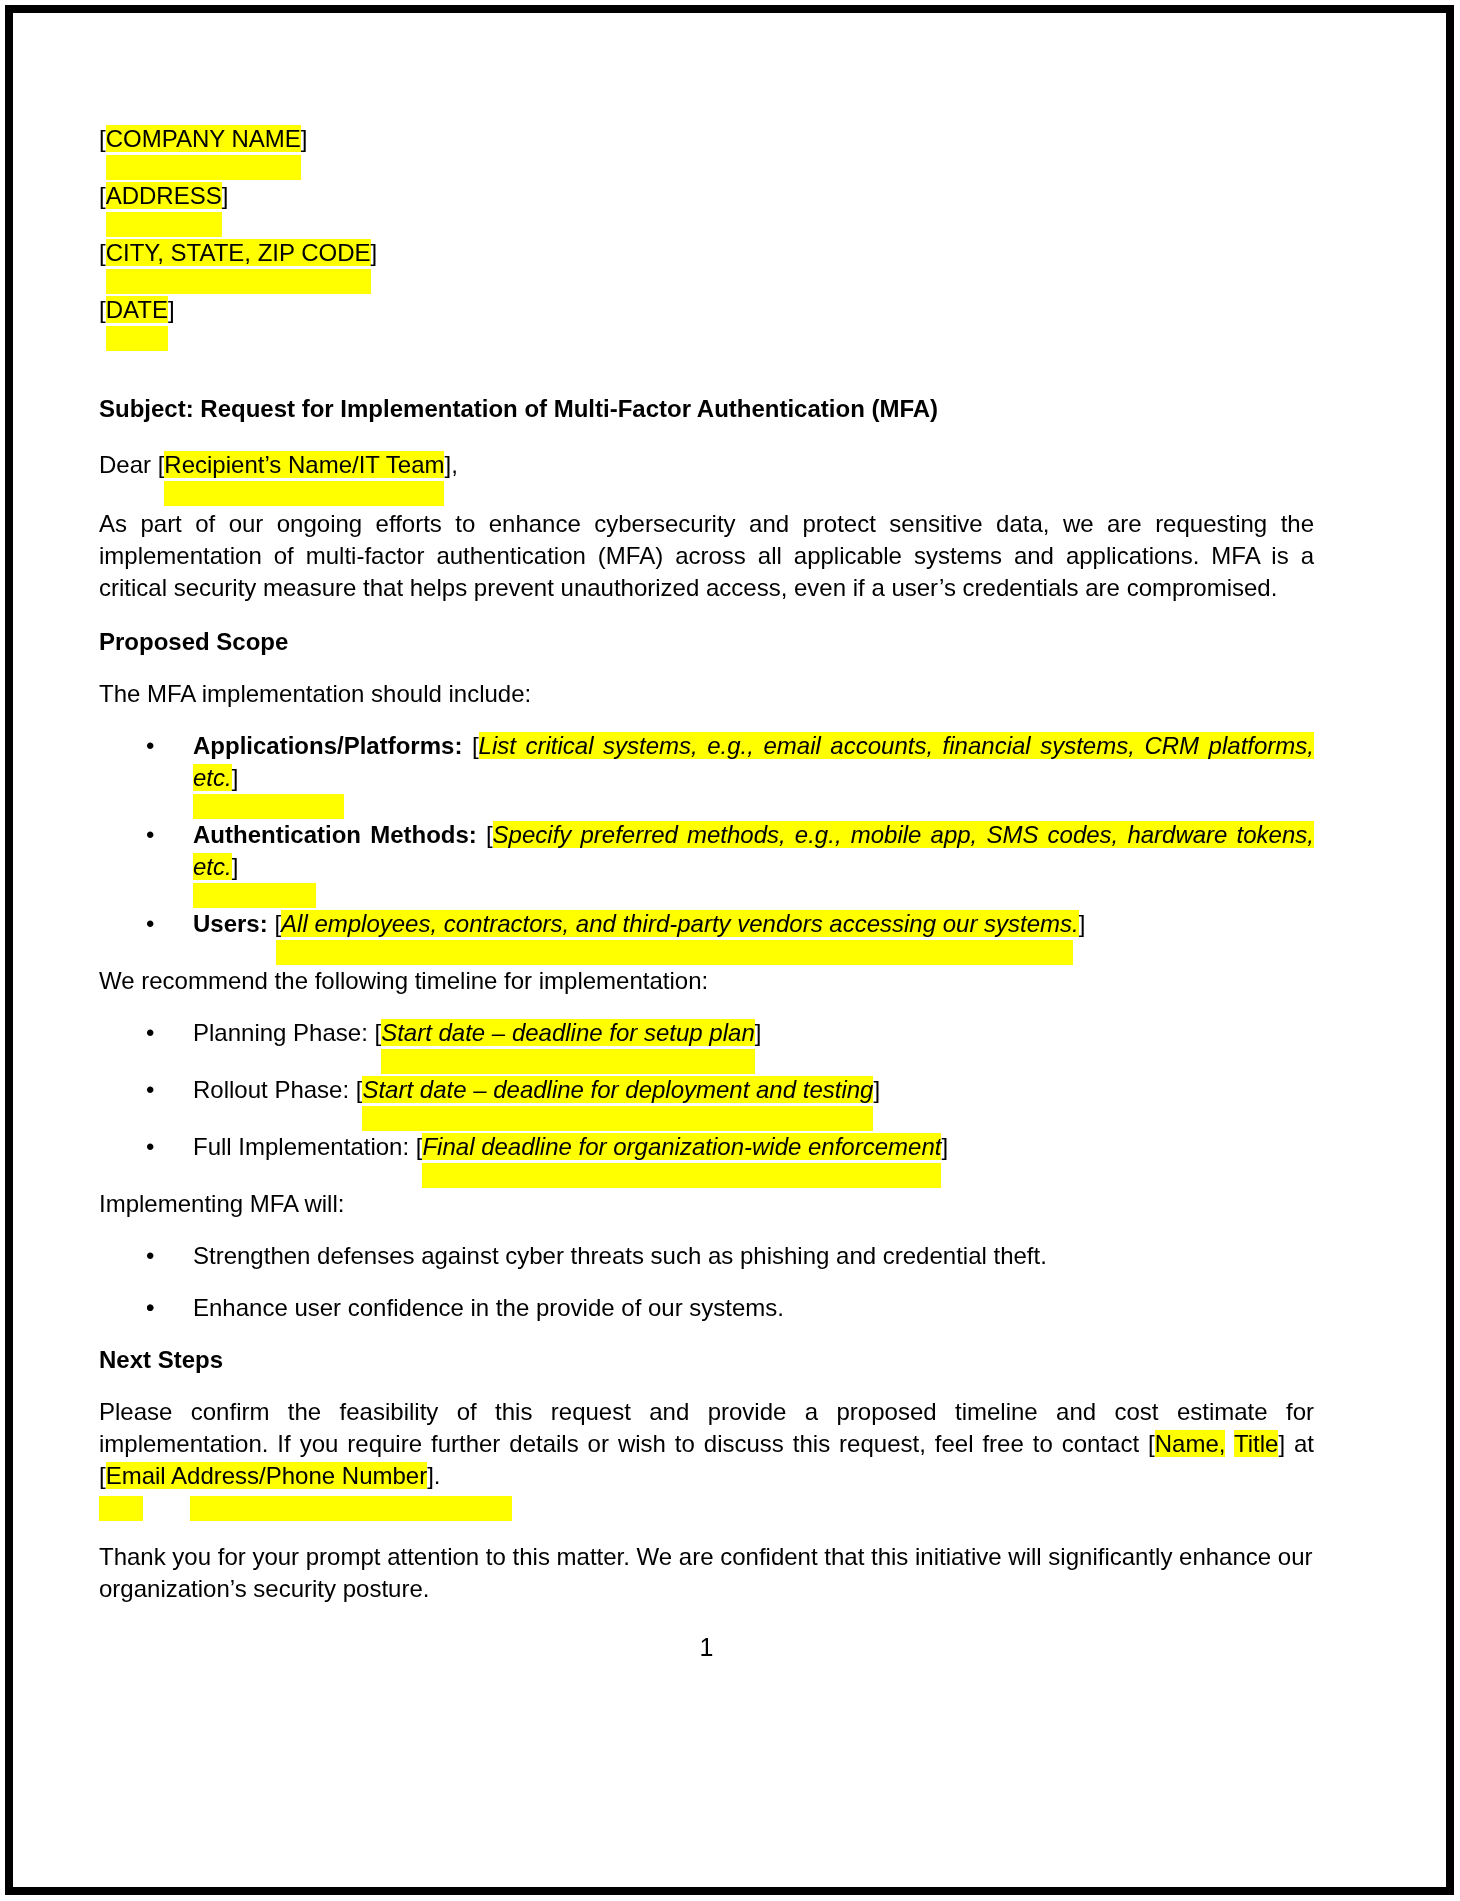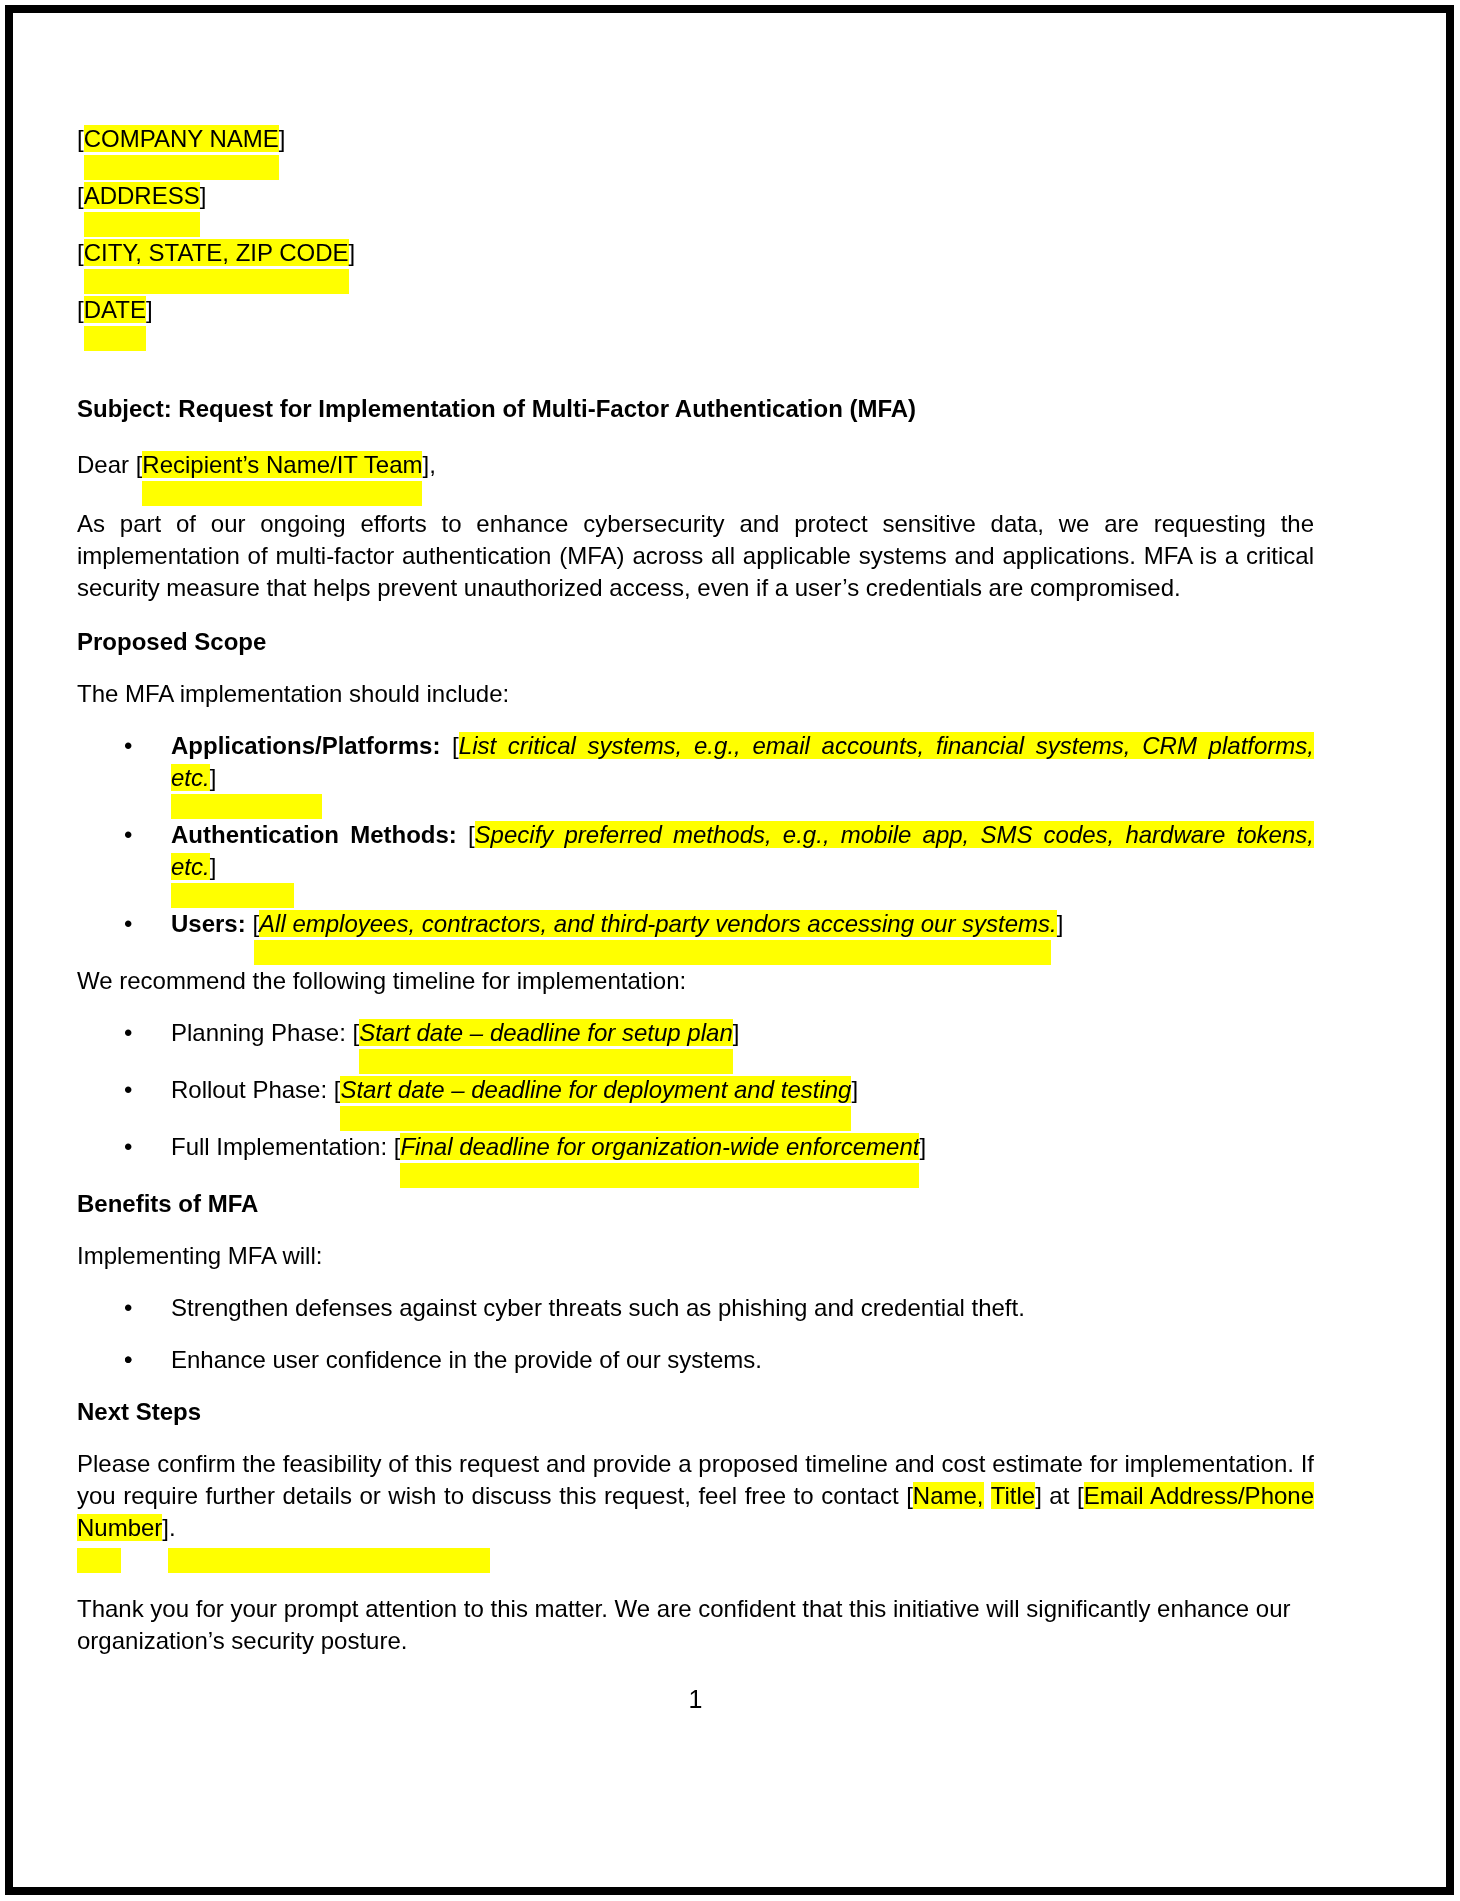--- a/index.html
+++ b/index.html
@@ -16,21 +16,21 @@
     overflow: hidden;
   }
   .page {
     position: absolute;
     left: 5px; top: 5px; right: 6px; bottom: 6px;
     border: 8px solid #000000;
     background: #ffffff;
     overflow: hidden;
   }
   .content {
-    padding: 110px 132px 0 64px;
+    padding: 110px 132px 0 86px;
     color: #000000;
     font-size: 24px;
     line-height: 32px;
   }
   .b { font-weight: bold; }
   .i { font-style: italic; }
   .hl { background: #ffff00; }
   .justify { text-align: justify; }
   p { margin: 0 0 22px 0; }
   .line { margin: 0; }
@@ -138,21 +138,20 @@
         <span>Rollout Phase: </span><span>[</span><span class="hl i">Start date – deadline for deployment and testing</span><span>]</span>
       </div>
       <div class="ghost-row ghost-indent"><span>Rollout Phase: </span><span>[</span><span class="hl i">Start date – deadline for deployment and testing</span></div>
 
       <div class="bullet-row">
         <span class="bullet-marker">•</span>
         <span>Full Implementation: </span><span>[</span><span class="hl i">Final deadline for organization-wide enforcement</span><span>]</span>
       </div>
       <div class="ghost-row ghost-indent"><span>Full Implementation: </span><span>[</span><span class="hl i">Final deadline for organization-wide enforcement</span></div>
 
-      <p class="b heading after-bullets">Benefits of MFA</p>
       <p class="lead">Implementing MFA will:</p>
 
       <div class="bullet-row benefit">
         <span class="bullet-marker">•</span>
         <span>Strengthen defenses against cyber threats such as phishing and credential theft.</span>
       </div>
       <div class="bullet-row benefit">
         <span class="bullet-marker">•</span>
       </div>
       <div class="bullet-row benefit">

